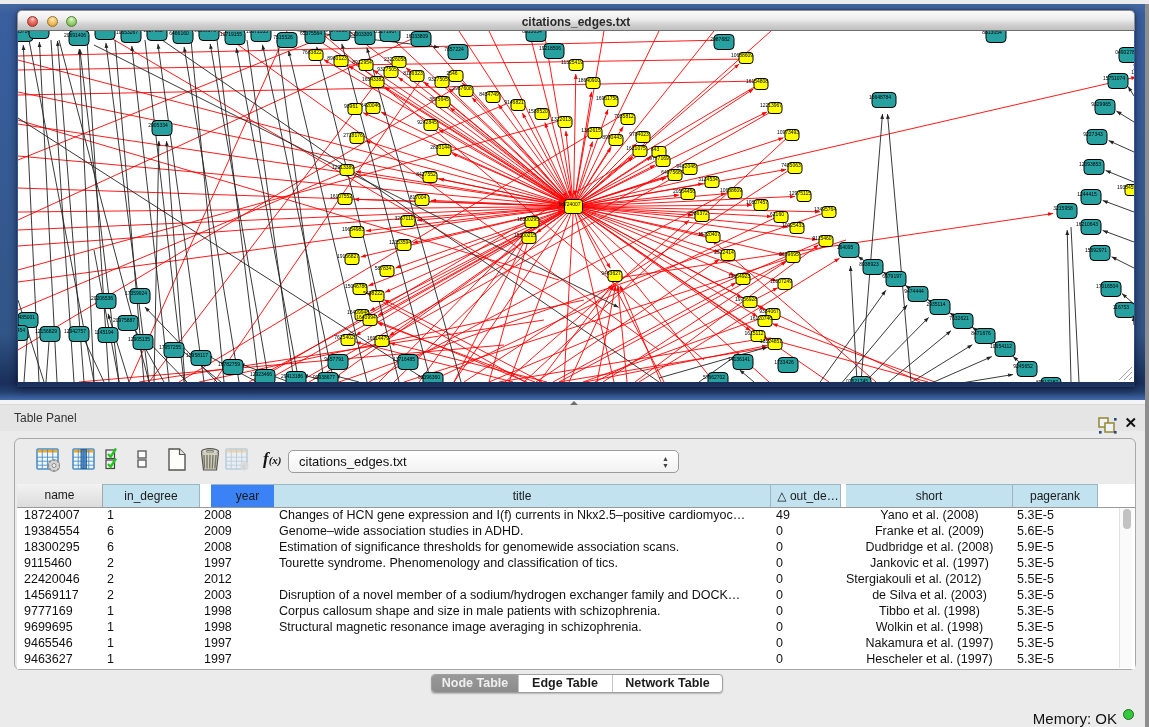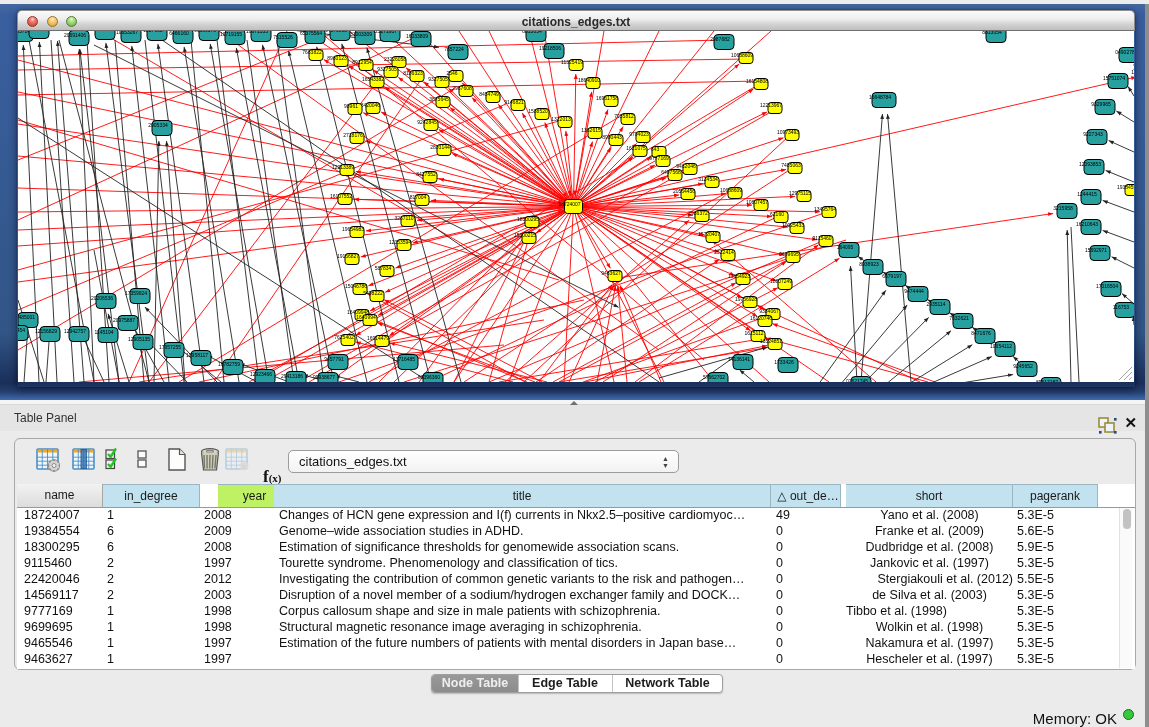--- a/index.html
+++ b/index.html
@@ -862,27 +862,27 @@
             <rect x="1.8" y="2.8" width="19.4" height="2.7" fill="#f5a623"></rect>
             <line x1="6.25" y1="2" x2="6.25" y2="22" stroke="#4d8fc4" stroke-width="0.9"></line>
             <line x1="11.5" y1="2" x2="11.5" y2="22" stroke="#4d8fc4" stroke-width="0.9"></line>
             <line x1="16.75" y1="2" x2="16.75" y2="22" stroke="#4d8fc4" stroke-width="0.9"></line>
             <line x1="1" y1="10.2" x2="22" y2="10.2" stroke="#4d8fc4" stroke-width="0.9"></line>
             <line x1="1" y1="14.2" x2="22" y2="14.2" stroke="#4d8fc4" stroke-width="0.9"></line>
             <line x1="1" y1="18.2" x2="22" y2="18.2" stroke="#4d8fc4" stroke-width="0.9"></line>
             <circle cx="19" cy="19" r="4.5" fill="#bbb" opacity="0.9"></circle>
             <text x="19" y="21.5" font-size="7" text-anchor="middle" fill="#888">x</text>
           </svg>
-          <div class="icon" style="left:248px;top:28px;font-family:'Liberation Serif',serif;font-weight:bold;font-size:17px;color:#111">f<span style="font-size:11px">(x)</span></div>
+          <div class="icon" style="left:248px;top:10px;font-family:'Liberation Serif',serif;font-style:italic;font-weight:bold;font-size:17px;color:#111">f<span style="font-size:11px">(x)</span></div>
       <div id="combo">citations_edges.txt<div class="ar">▲<br>▼</div></div>
     </div>
     <div id="thead">
           <div class="hc" style="left:0px;width:86px;background:#e8e8e8;background:linear-gradient(#f2f2f2,#dcdcdc);border-right:1px solid #a6a6a6;border-top:none;color:#1a1a1a">name</div>
           <div class="hc" style="left:86px;width:97px;background:#c2e2ef">in_degree</div>
-          <div class="hc" style="left:201px;width:74px;background:#bef264">year</div>
+          <div class="hc" style="left:194px;width:74px;background:#3b82f6">year</div>
           <div class="hc" style="left:257px;width:497px;background:#c2e2ef">title</div>
           <div class="hc" style="left:754px;width:75px;background:#c2e2ef;text-align:center;padding-left:5px;width:70px">△ out_de…</div>
           <div class="hc" style="left:829px;width:167px;background:#c2e2ef">short</div>
           <div class="hc" style="left:996px;width:85px;background:#c2e2ef">pagerank</div>
         </div>
     <div id="tbody">
           <div class="row" style="top:0px">
             <div class="c" style="left:7px;width:78px">18724007</div>
             <div class="c" style="left:90px;width:90px">1</div>
             <div class="c" style="left:187px;width:70px">2008</div>
@@ -915,57 +915,55 @@
             <div class="c" style="left:187px;width:70px">1997</div>
             <div class="c" style="left:262px;width:492px">Tourette syndrome. Phenomenology and classification of tics.</div>
             <div class="c" style="left:759px;width:70px">0</div>
             <div class="c" style="left:829px;width:167px;text-align:center">Jankovic et al. (1997)</div>
             <div class="c" style="left:1000px;width:80px">5.3E-5</div>
           </div>
           <div class="row" style="top:64px">
             <div class="c" style="left:7px;width:78px">22420046</div>
             <div class="c" style="left:90px;width:90px">2</div>
             <div class="c" style="left:187px;width:70px">2012</div>
-            <div class="c" style="left:262px;width:492px">Investigating the contribution of common genetic variants to the risk and pathogen…</div>
             <div class="c" style="left:759px;width:70px">0</div>
-            <div class="c" style="left:829px;width:167px;text-align:right">Stergiakouli et al. (2012)</div>
+            <div class="c" style="left:829px;width:167px;text-align:left">Stergiakouli et al. (2012)</div>
             <div class="c" style="left:1000px;width:80px">5.5E-5</div>
           </div>
           <div class="row" style="top:80px">
             <div class="c" style="left:7px;width:78px">14569117</div>
             <div class="c" style="left:90px;width:90px">2</div>
             <div class="c" style="left:187px;width:70px">2003</div>
             <div class="c" style="left:262px;width:492px">Disruption of a novel member of a sodium/hydrogen exchanger family and DOCK…</div>
             <div class="c" style="left:759px;width:70px">0</div>
             <div class="c" style="left:829px;width:167px;text-align:center">de Silva et al. (2003)</div>
             <div class="c" style="left:1000px;width:80px">5.3E-5</div>
           </div>
           <div class="row" style="top:96px">
             <div class="c" style="left:7px;width:78px">9777169</div>
             <div class="c" style="left:90px;width:90px">1</div>
             <div class="c" style="left:187px;width:70px">1998</div>
             <div class="c" style="left:262px;width:492px">Corpus callosum shape and size in male patients with schizophrenia.</div>
             <div class="c" style="left:759px;width:70px">0</div>
-            <div class="c" style="left:829px;width:167px;">Tibbo et al. (1998)</div>
+            <div class="c" style="left:829px;width:167px;text-align:center">Tibbo et al. (1998)</div>
             <div class="c" style="left:1000px;width:80px">5.3E-5</div>
           </div>
           <div class="row" style="top:112px">
             <div class="c" style="left:7px;width:78px">9699695</div>
             <div class="c" style="left:90px;width:90px">1</div>
             <div class="c" style="left:187px;width:70px">1998</div>
             <div class="c" style="left:262px;width:492px">Structural magnetic resonance image averaging in schizophrenia.</div>
             <div class="c" style="left:759px;width:70px">0</div>
             <div class="c" style="left:829px;width:167px;text-align:center">Wolkin et al. (1998)</div>
             <div class="c" style="left:1000px;width:80px">5.3E-5</div>
           </div>
           <div class="row" style="top:128px">
             <div class="c" style="left:7px;width:78px">9465546</div>
             <div class="c" style="left:90px;width:90px">1</div>
             <div class="c" style="left:187px;width:70px">1997</div>
-            <div class="c" style="left:262px;width:492px">Estimation of the future numbers of patients with mental disorders in Japan base…</div>
             <div class="c" style="left:759px;width:70px">0</div>
             <div class="c" style="left:829px;width:167px;text-align:center">Nakamura et al. (1997)</div>
             <div class="c" style="left:1000px;width:80px">5.3E-5</div>
           </div>
           <div class="row" style="top:144px">
             <div class="c" style="left:7px;width:78px">9463627</div>
             <div class="c" style="left:90px;width:90px">1</div>
             <div class="c" style="left:187px;width:70px">1997</div>
             <div class="c" style="left:759px;width:70px">0</div>
             <div class="c" style="left:829px;width:167px;text-align:center">Hescheler et al. (1997)</div>

